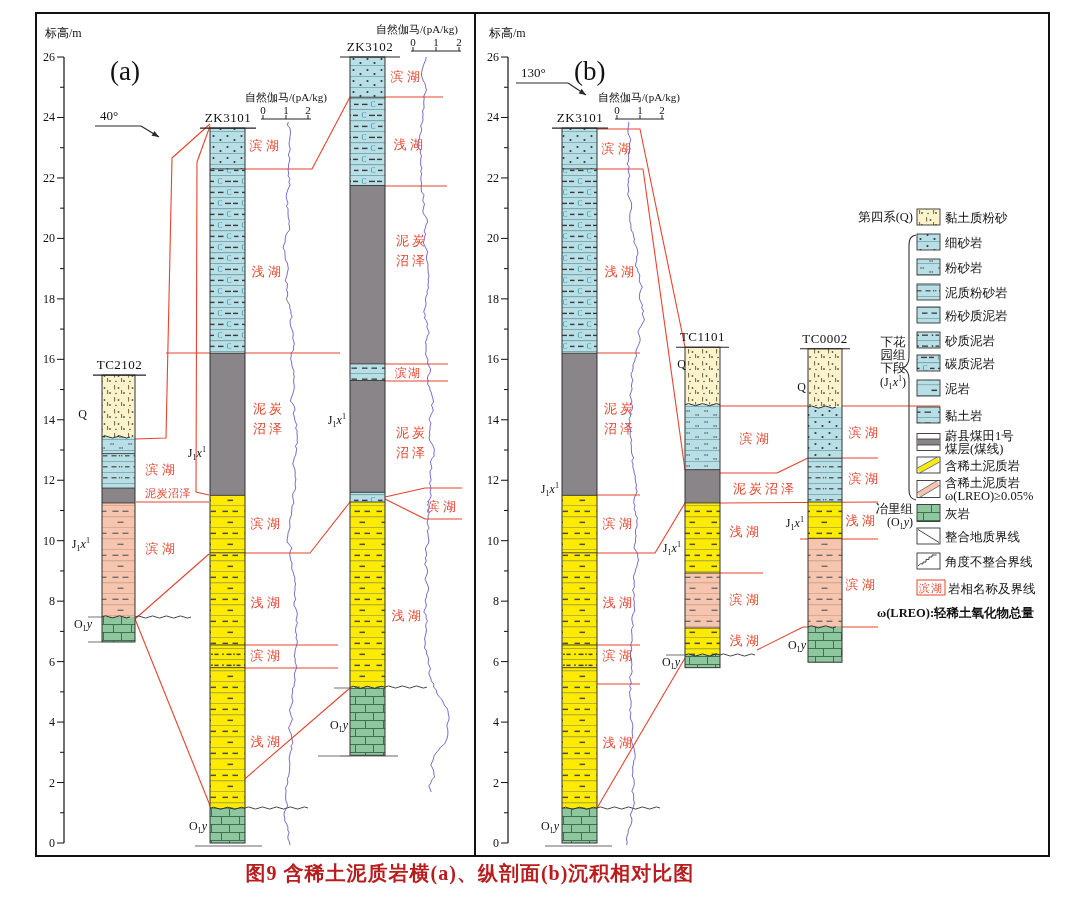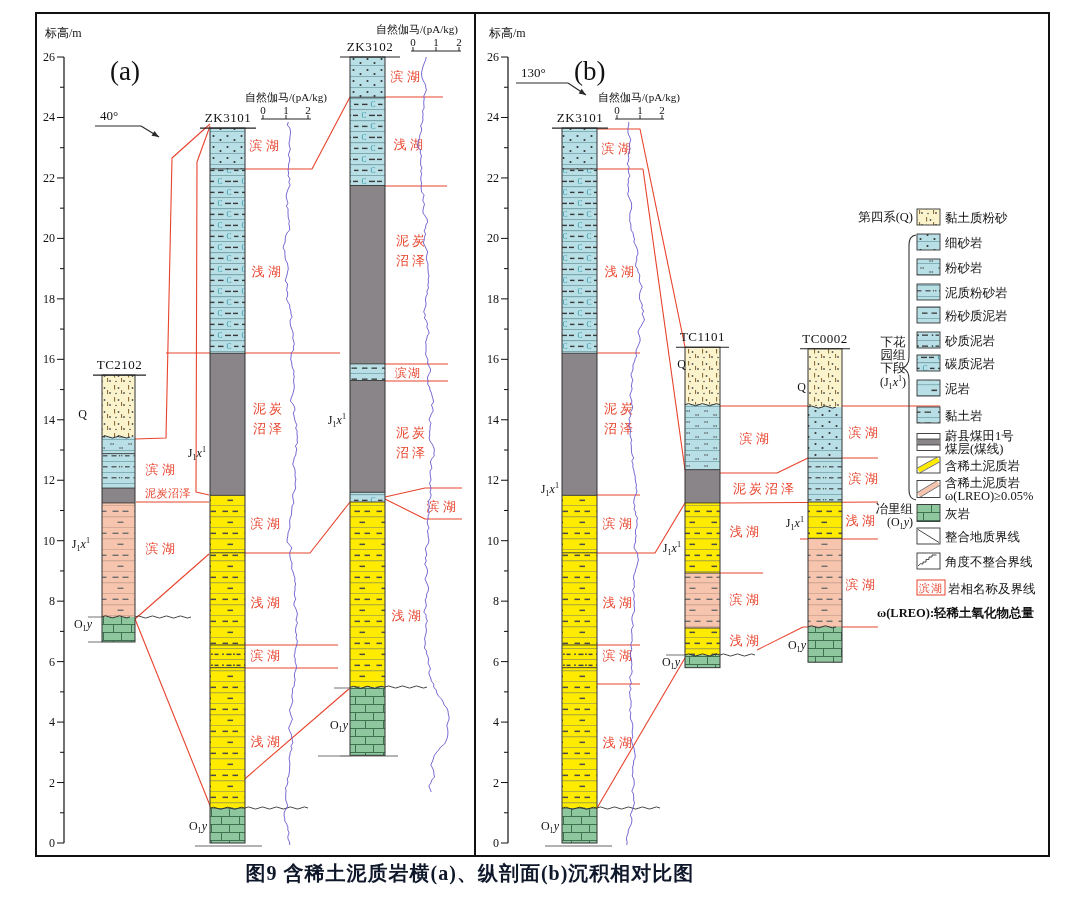--- a/index.html
+++ b/index.html
@@ -1,20 +1,20 @@
 <!DOCTYPE html>
 <html><head>
 <meta charset="utf-8">
 <style>
   html,body{margin:0;padding:0;background:#fff;}
   body{font-family:"Liberation Serif","DejaVu Serif",serif;}
   #stage{position:relative;width:1073px;height:902px;background:#ffffff;overflow:hidden;}
   #fig{position:absolute;left:0;top:0;}
   #caption{position:absolute;left:0;top:860px;width:940px;text-align:center;
-           font-size:20px;font-weight:bold;color:#0f172a;letter-spacing:1px;}
+           font-size:20px;font-weight:bold;color:#b91c1c;letter-spacing:1px;}
   svg text{user-select:none;}
 </style>
 </head>
 <body>
 
 <div id="stage">
   <svg id="fig" width="1073" height="862" viewBox="0 0 1073 862">
     <defs>
       <pattern id="pat-Q" width="14" height="12" patternUnits="userSpaceOnUse">
         <rect width="14" height="12" fill="#FAF3CB"></rect>

